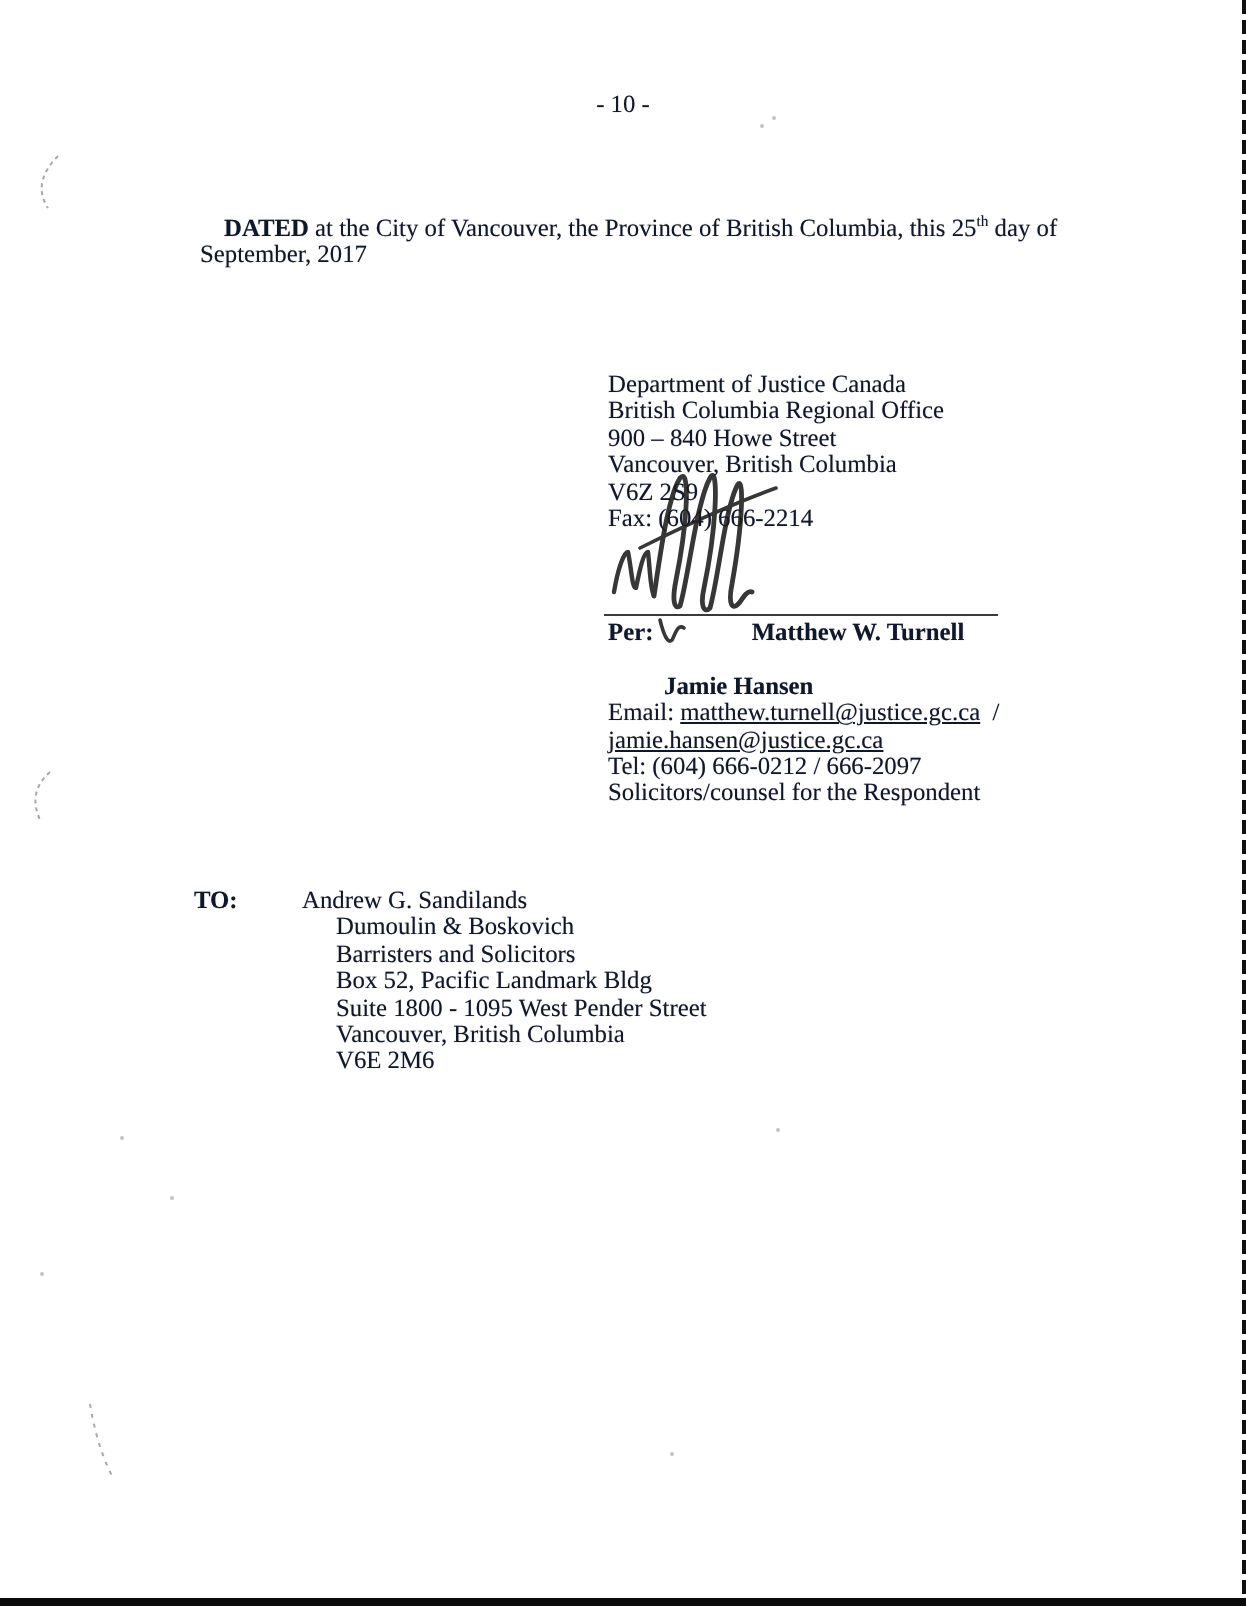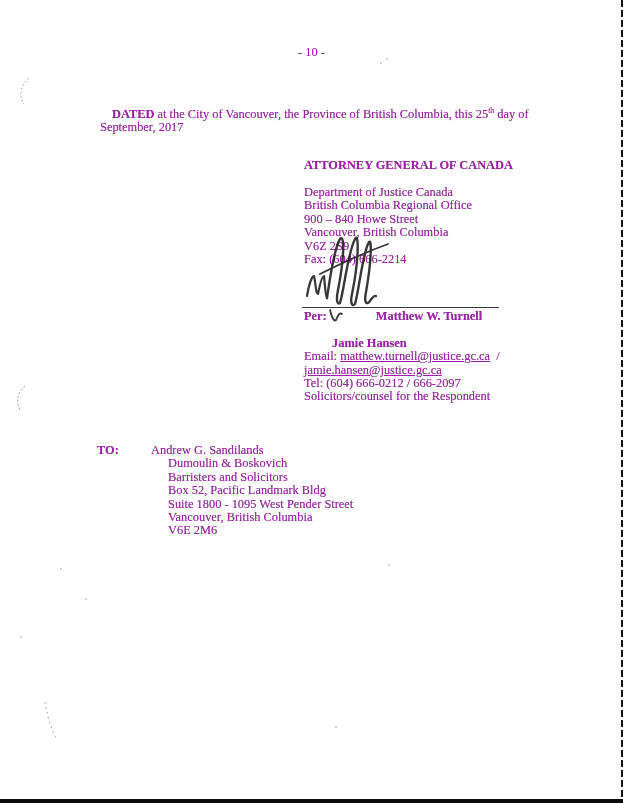--- a/index.html
+++ b/index.html
@@ -4,21 +4,21 @@
 <style>
   html, body { margin: 0; padding: 0; background: #ffffff; }
   .page {
     position: relative;
     width: 623px;
     height: 803px;
     background: #ffffff;
     font-family: "Liberation Serif", "DejaVu Serif", serif;
     font-size: 12.4px;
     line-height: 13.4px;
-    color: #a21caf;
+    color: #0f172a;
     overflow: hidden;
     text-shadow: 0 0 0.5px rgba(45,45,45,0.45);
   }
   .abs { position: absolute; white-space: nowrap; }
   .b { font-weight: bold; }
   .u { text-decoration: underline; color: inherit; }
   sup { font-size: 0.62em; vertical-align: super; line-height: 0; }
   .pagenum { left: 0; right: 0; text-align: center; white-space: normal; }
   .sig-rule {
     position: absolute; left: 302px; top: 307px; width: 197px; height: 0;
@@ -40,21 +40,20 @@
 
 <div class="page">
 
   <div class="abs pagenum" style="top:46px;">- 10 -</div>
 
   <div class="abs" style="left:100px; top:108px;margin-left:12px;">
     <span class="b">DATED</span><span> at the City of Vancouver, the Province of British Columbia, this 25</span><sup>th</sup><span> day of</span>
   </div>
   <div class="abs" style="left:100px; top:121.4px;">September, 2017</div>
 
-  <div class="abs b" style="left:304px; top:159px;">ATTORNEY GENERAL OF CANADA</div>
 
   <div class="abs" style="left:304px; top:186px;">Department of Justice Canada</div>
   <div class="abs" style="left:304px; top:199.4px;">British Columbia Regional Office</div>
   <div class="abs" style="left:304px; top:212.8px;">900 – 840 Howe Street</div>
   <div class="abs" style="left:304px; top:226.2px;">Vancouver, British Columbia</div>
   <div class="abs" style="left:304px; top:239.6px;">V6Z 2S9</div>
   <div class="abs" style="left:304px; top:253px;">Fax:  (604) 666-2214</div>
 
   <svg style="left:296px; top:232px;" width="100" height="95" viewBox="0 0 100 95">
     <g fill="none" stroke="#1c1c1c" stroke-linecap="round" stroke-linejoin="round" opacity="0.88">

